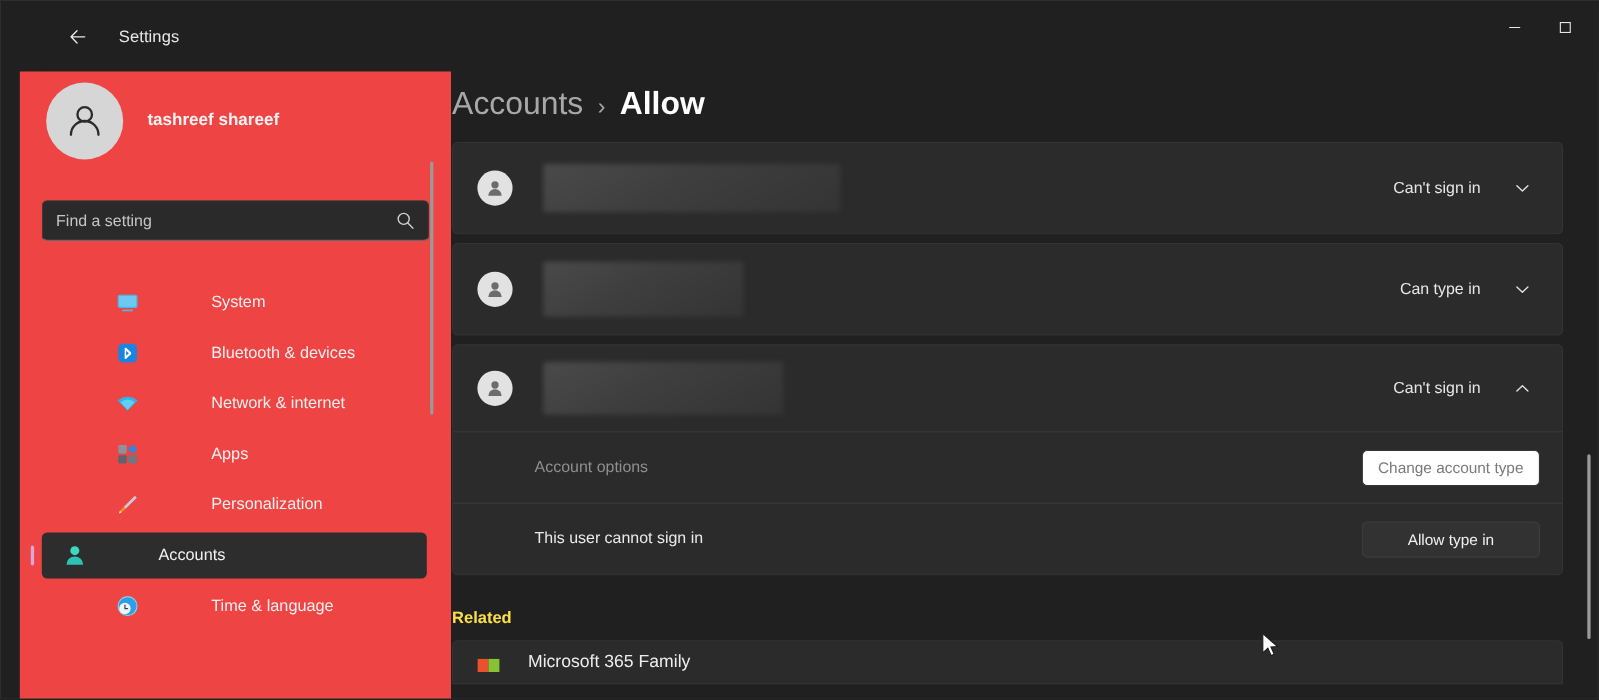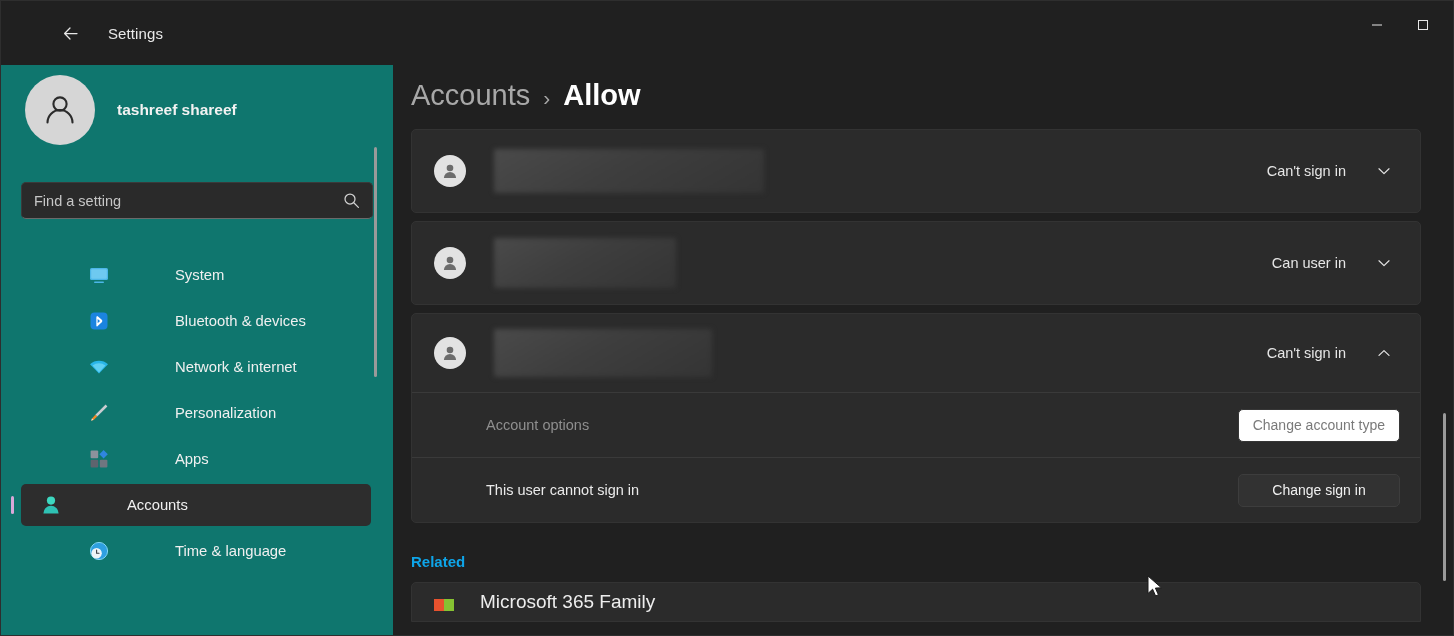--- a/index.html
+++ b/index.html
@@ -33,22 +33,22 @@
   .wincontrols {
     position:absolute; right:0; top:0; height:48px; display:flex;
   }
   .wc {
     width:46px; height:48px; display:flex; align-items:center; justify-content:center;
     cursor:pointer;
   }
 
   
   .sidebar {
-    position:absolute; left:0; top:64px; width:392px; height:572px;
-    background:#0f766e;
+    position:absolute; left:17px; top:64px; width:392px; height:572px;
+    background:#ef4444;
   }
   .profile {
     display:flex; align-items:center; margin:10px 0 0 24px;
   }
   .avatar-lg {
     width:70px; height:70px; border-radius:50%; background:#d6d6d6;
     display:flex; align-items:center; justify-content:center;
     flex:none;
   }
   .profile-name {
@@ -159,33 +159,33 @@
     min-width:162px; height:33px;
     background:#323232; border:1px solid #3d3d3d; border-radius:5px;
     color:#f0f0f0; font-size:14px; font-family:"Liberation Sans", sans-serif;
     cursor:pointer; padding:0 14px;
   }
   .btn.disabled {
     color:#7a7a7a; background:#ffffff; border-color:#363636; cursor:default;
   }
 
   .related-h {
-    margin:30px 0 12px 18px; font-size:15px; color:#0ea5e9; font-weight:bold;
+    margin:30px 0 12px 18px; font-size:15px; color:#fde047; font-weight:bold;
   }
   .rel-card {
     margin:0 34px 0 18px;
     background:#2b2b2b; border:1px solid #333333;
     border-top-left-radius:5px; border-top-right-radius:5px;
     height:40px; overflow:hidden;
     display:flex; align-items:center; padding:0 20px 0 22px;
     cursor:pointer;
   }
   .rel-ico { width:24px; height:18px; flex:none; display:flex; }
   .rel-label {
-    margin-left:22px; font-size:19px; color:#ededed; white-space:nowrap;
+    margin-left:22px; font-size:16px; color:#ededed; white-space:nowrap;
   }
 
   .cs-track {
     position:absolute; right:9px; top:8px; width:3px; height:556px;
   }
   .cs-thumb {
     position:absolute; left:0; width:3px; background:#9a9a9a; border-radius:2px;
   }
 
   .cursor { position:absolute; pointer-events:none; }
@@ -277,39 +277,39 @@
             <path d="M4.6 9.6 A10 10 0 0 1 17.4 9.6 L11 16.4 Z" fill="#5fd0f2"></path>
           </svg>
         </span>
         <span class="nav-label">Network &amp; internet</span>
       </div>
 
       <div class="navitem">
         <span class="accent"></span>
         <span class="nav-ico">
           <svg width="22" height="22" viewBox="0 0 22 22">
-            <path d="M17.6 2.6 L19.4 4.4 L9.2 14.6 L7.4 12.8 Z" fill="#c9ccd1"></path>
-            <path d="M7.4 12.8 L9.2 14.6 L5.6 18 L3.2 18.8 L4 16.4 Z" fill="#f08c28"></path>
-            <path d="M3.2 18.8 L4 16.4 L5.4 17.8 Z" fill="#e4e6ea"></path>
-          </svg>
-        </span>
-        <span class="nav-label">Personalization</span>
-      </div>
-
-      <div class="navitem">
-        <span class="accent"></span>
-        <span class="nav-ico">
-          <svg width="22" height="22" viewBox="0 0 22 22">
             <rect x="2.6" y="2.6" width="7.6" height="7.6" rx="1" fill="#8c929c"></rect>
             <rect x="2.6" y="11.8" width="7.6" height="7.6" rx="1" fill="#5e646e"></rect>
             <rect x="11.8" y="11.8" width="7.6" height="7.6" rx="1" fill="#6f7680"></rect>
             <path d="M15.6 2 L19.8 6.2 L15.6 10.4 L11.4 6.2 Z" fill="#2f86e0"></path>
           </svg>
         </span>
         <span class="nav-label">Apps</span>
+      </div>
+
+      <div class="navitem">
+        <span class="accent"></span>
+        <span class="nav-ico">
+          <svg width="22" height="22" viewBox="0 0 22 22">
+            <path d="M17.6 2.6 L19.4 4.4 L9.2 14.6 L7.4 12.8 Z" fill="#c9ccd1"></path>
+            <path d="M7.4 12.8 L9.2 14.6 L5.6 18 L3.2 18.8 L4 16.4 Z" fill="#f08c28"></path>
+            <path d="M3.2 18.8 L4 16.4 L5.4 17.8 Z" fill="#e4e6ea"></path>
+          </svg>
+        </span>
+        <span class="nav-label">Personalization</span>
       </div>
 
       <div class="navitem active">
         <span class="accent" style="background:#d9a8d9"></span>
         <span class="nav-ico">
           <svg width="22" height="22" viewBox="0 0 22 22">
             <circle cx="11" cy="6.6" r="4.1" fill="#3dd8c0"></circle>
             <path d="M3.4 19.4 a7.6 7.6 0 0 1 15.2 0 Z" fill="#2fc2b4"></path>
           </svg>
         </span>
@@ -366,21 +366,21 @@
     <div class="card" style="margin-top:8px;">
       <div class="acct-row">
         <span class="avatar-sm">
           <svg width="20" height="20" viewBox="0 0 20 20">
             <circle cx="10" cy="7" r="3.3" fill="#6c6c6c"></circle>
             <path d="M3.9 17 a6.1 6.1 0 0 1 12.2 0 Z" fill="#6c6c6c"></path>
           </svg>
         </span>
         <span class="redact" style="width:182px;height:50px;"></span>
         <span class="acct-spacer"></span>
-        <span class="acct-status">Can user in</span>
+        <span class="acct-status">Can type in</span>
         <span class="chev">
           <svg width="16" height="16" viewBox="0 0 16 16">
             <path d="M3 5.8 L8 10.6 L13 5.8" fill="none" stroke="#e2e2e2" stroke-width="1.25" stroke-linecap="round" stroke-linejoin="round"></path>
           </svg>
         </span>
       </div>
     </div>
 
     <div class="card" style="margin-top:8px;">
       <div class="acct-row" style="height:78px;">
@@ -406,21 +406,21 @@
         <span class="opt-label">Account options</span>
         <span class="opt-spacer"></span>
         <button class="btn disabled" disabled="">Change account type</button>
       </div>
 
       <div class="divider"></div>
 
       <div class="opt-row">
         <span class="opt-label on">This user cannot sign in</span>
         <span class="opt-spacer"></span>
-        <button class="btn">Change sign in</button>
+        <button class="btn">Allow type in</button>
       </div>
     </div>
 
     <div class="related-h">Related</div>
 
     <div class="rel-card">
       <span class="rel-ico">
         <svg width="24" height="18" viewBox="0 0 24 18">
           <rect x="0" y="6" width="10" height="12" fill="#e8522e"></rect>
           <rect x="10" y="6" width="10" height="12" fill="#86c232"></rect>

